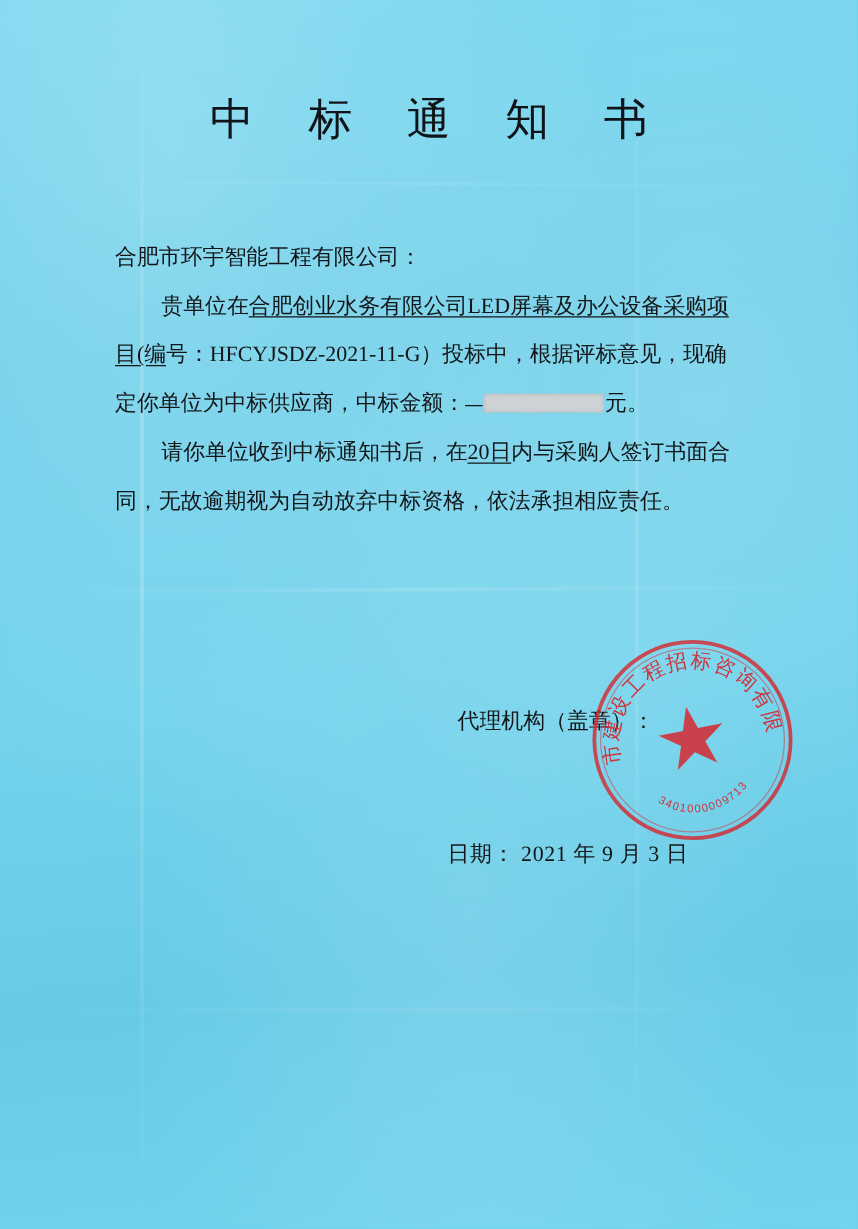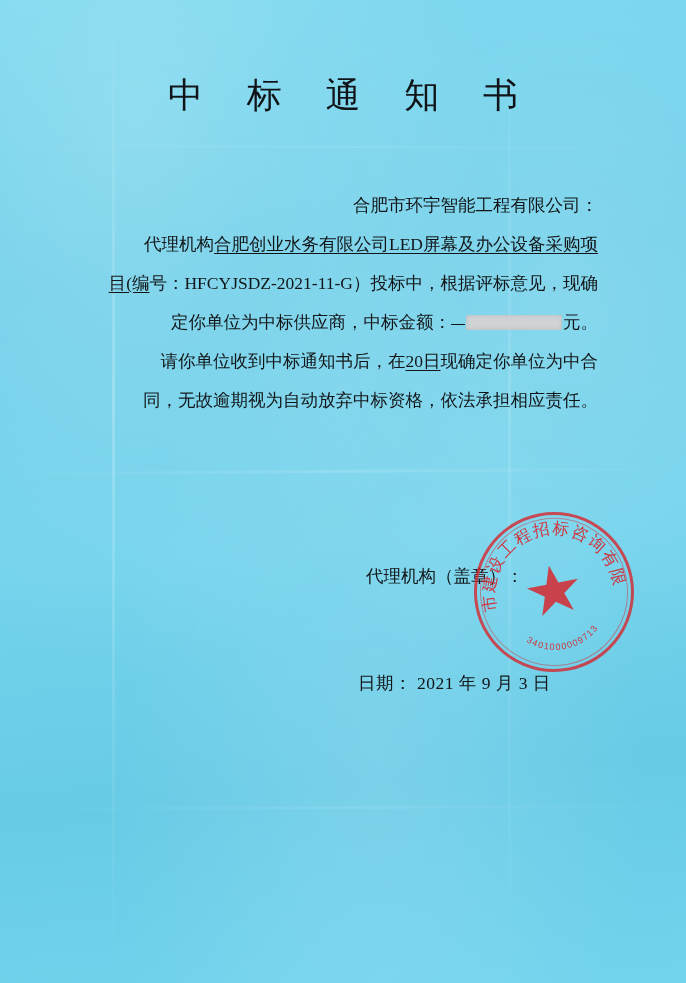--- a/index.html
+++ b/index.html
@@ -64,21 +64,21 @@
   
   #body-text {
     position: absolute;
     top: 186px;
     left: 92px;
     width: 506px;
     font-size: 17.5px;
     line-height: 39px;
     color: #121619;
   }
-  .para { margin: 0; text-align: right; }
+  .para { margin: 0; }
   .indent2 { text-indent: 37px; }
   .u { text-decoration: underline; text-underline-offset: 3px; }
 
   
   .redact {
     display: inline-block;
     position: relative;
     width: 96px;
     height: 15px;
     vertical-align: -2px;
@@ -161,25 +161,25 @@
   <div class="vcrease v1"></div>
   <div class="vcrease v2"></div>
 
   <div id="title">中 标 通 知 书</div>
 
   <div id="body-text">
 
     <p class="para">合肥市环宇智能工程有限公司：</p>
 
     <p class="para indent2">
-      <span>代理机构</span><span class="u">合肥创业水务有限公司LED屏幕及办公设备采购项目(编</span><span>号：HFCYJSDZ-2021-11-G）</span><span>投标中，根据评标意见，现确定你单位为中</span><span>标供应商，中标金额：</span><span class="blankline"></span><span class="redact"></span><span>元。</span>
+      <span>贵单位在</span><span class="u">合肥创业水务有限公司LED屏幕及办公设备采购项目(编</span><span>号：HFCYJSDZ-2021-11-G）</span><span>投标中，根据评标意见，现确定你单位为中</span><span>标供应商，中标金额：</span><span class="blankline"></span><span class="redact"></span><span>元。</span>
     </p>
 
     <p class="para indent2">
-      <span>请你单位收到中标通知书后，在</span><span class="u">20</span><span class="u">日</span><span>现确定你单位为中</span><span>合同，无故逾期视为自动放弃中标资格，依法承担相应责任。</span>
+      <span>请你单位收到中标通知书后，在</span><span class="u">20</span><span class="u">日</span><span>内与采购人签订书面</span><span>合同，无故逾期视为自动放弃中标资格，依法承担相应责任。</span>
     </p>
 
   </div>
 
   <div id="agency-line">代理机构（盖章）：</div>
 
   <div id="seal" class="seal-fade">
     <div class="ring"></div>
     <div class="ring-inner"></div>
     <div class="star"></div>

